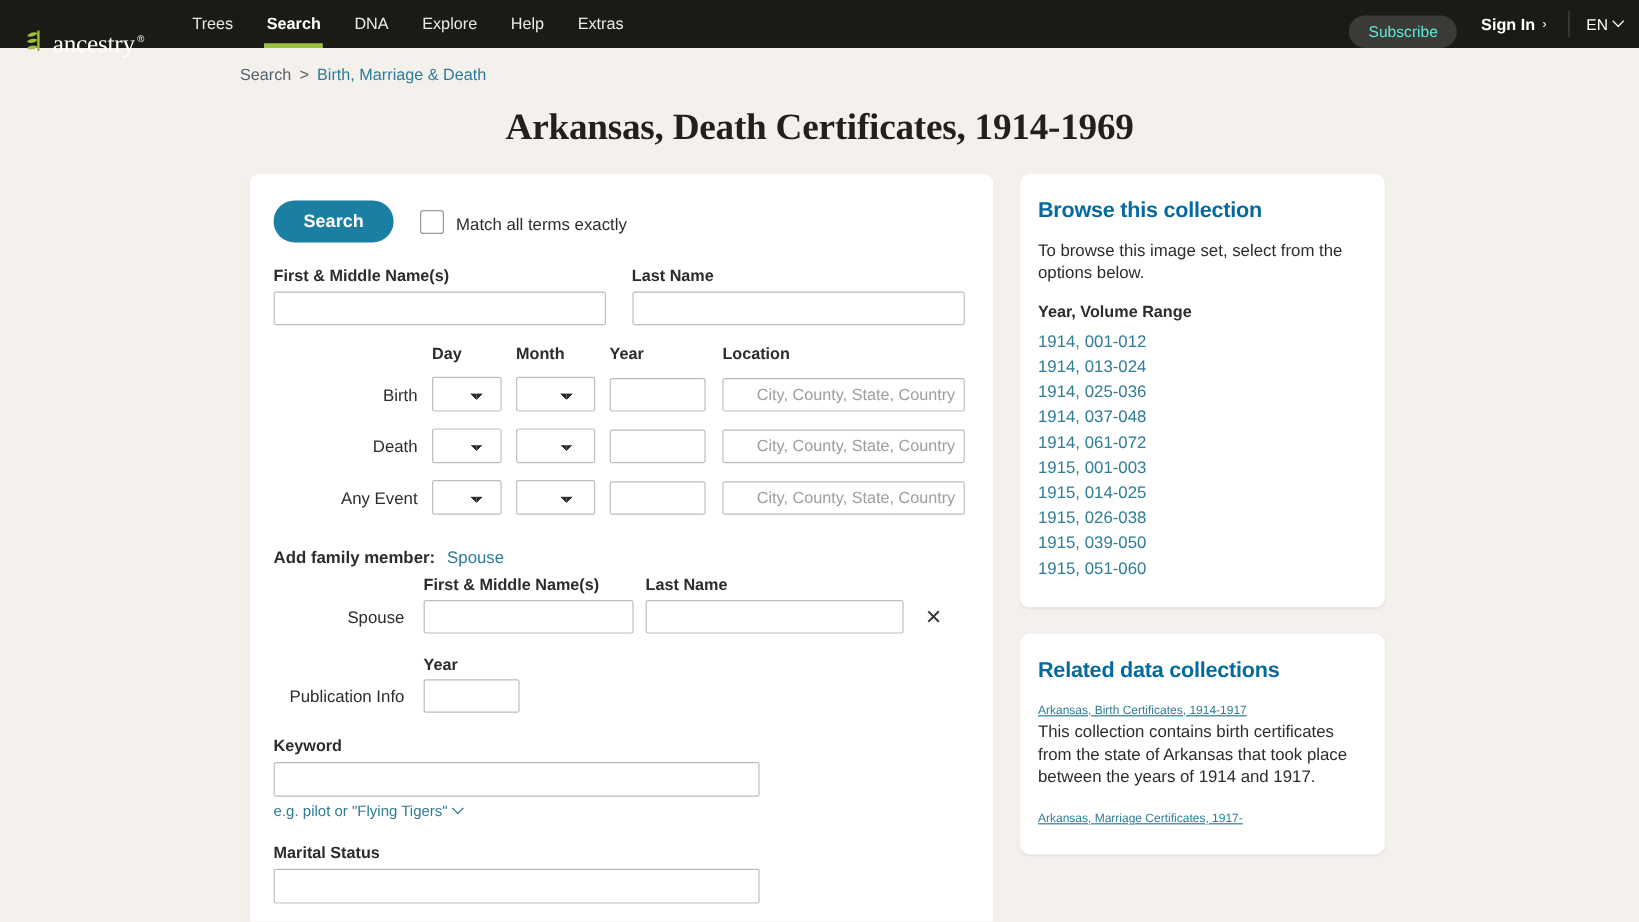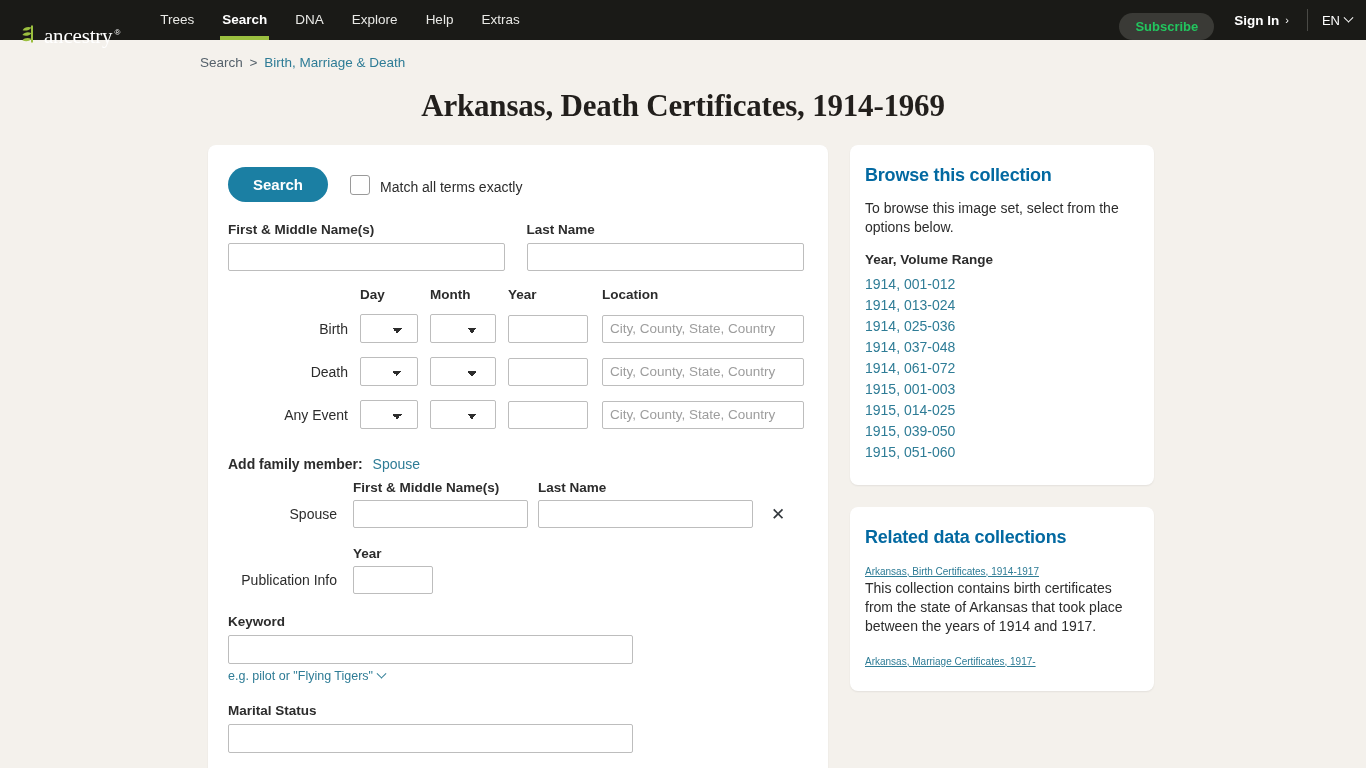--- a/index.html
+++ b/index.html
@@ -63,23 +63,23 @@
     background: #9bbf3f;
   }
   .nav-right {
     margin-left: auto;
     display: flex;
     align-items: center;
     height: 40px;
   }
   .subscribe-btn {
     background: #3a3a36;
-    color: #22c55e;
+    color: #5eead4;
     font-size: 13px;
-    font-weight: bold;
+    font-weight: normal;
     border: none;
     border-radius: 14px;
     padding: 6px 16px;
     cursor: pointer;
     font-family: "Liberation Sans", sans-serif;
     margin-top: 12px;
   }
   .signin {
     color: #ffffff;
     font-size: 13.5px;
@@ -244,21 +244,21 @@
       linear-gradient(45deg, transparent 50%, #2c2c2c 50%),
       linear-gradient(135deg, #2c2c2c 50%, transparent 50%);
     background-position:
       calc(100% - 20px) 13px,
       calc(100% - 15px) 13px;
     background-size: 5px 5px, 5px 5px;
     background-repeat: no-repeat;
   }
   .sel-month { background-position: calc(100% - 23px) 13px, calc(100% - 18px) 13px; }
   .yr { width: 80px; }
-  .loc { width: 100%; }
+  .loc { width: 100%; text-align: right; }
 
   
   .fam-row {
     display: flex;
     align-items: center;
     gap: 10px;
     margin: 20px 0 0 0;
   }
   .fam-label { font-size: 14px; font-weight: bold; color: #2c2c2c; }
   .fam-link { font-size: 14px; color: #2e7c96; cursor: pointer; text-decoration: none; }
@@ -535,20 +535,21 @@
       <h2 class="side-h">Browse this collection</h2>
       <p class="side-p">To browse this image set, select from the options below.</p>
       <div class="side-sub">Year, Volume Range</div>
       <a class="browse-link">1914, 001-012</a>
       <a class="browse-link">1914, 013-024</a>
       <a class="browse-link">1914, 025-036</a>
       <a class="browse-link">1914, 037-048</a>
       <a class="browse-link">1914, 061-072</a>
       <a class="browse-link">1915, 001-003</a>
       <a class="browse-link">1915, 014-025</a>
+      <a class="browse-link">1915, 026-038</a>
       <a class="browse-link">1915, 039-050</a>
       <a class="browse-link">1915, 051-060</a>
     </div>
 
     <div class="card side-card">
       <h2 class="side-h">Related data collections</h2>
       <div>
         <a class="rel-link">Arkansas, Birth Certificates, 1914-1917</a>
         <p class="rel-desc">This collection contains birth certificates from the state of Arkansas that took place between the years of 1914 and 1917.</p>
       </div>

